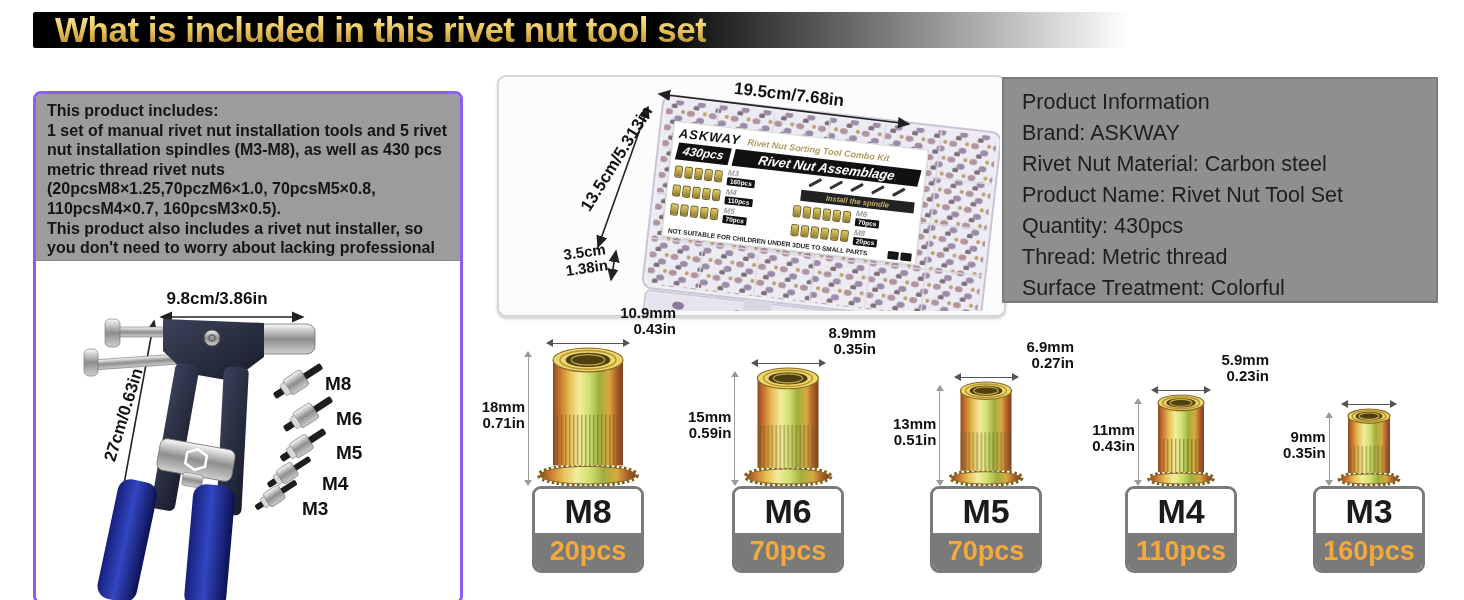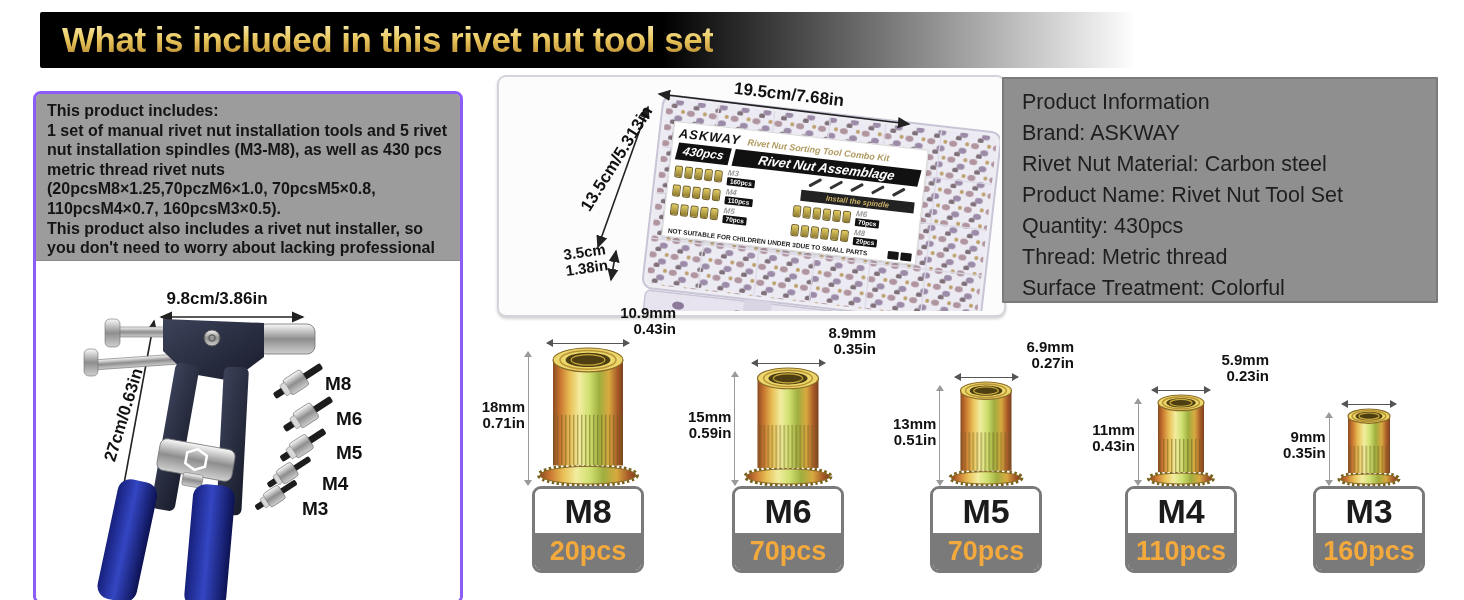--- a/index.html
+++ b/index.html
@@ -1,20 +1,20 @@
 <!DOCTYPE html>
 <html><head>
 <meta charset="utf-8">
 <style>
   html,body{margin:0;padding:0;background:#fff;}
   body{font-family:"Liberation Sans", sans-serif; width:1464px; height:600px; position:relative; overflow:hidden;}
   .abs{position:absolute;}
 
   
-  #banner{left:40px; top:12px; width:1130px; height:56px;
+  #banner{left:33px; top:12px; width:1130px; height:36px;
     background:linear-gradient(90deg,#000 0%,#000 55%,#8a8a8a 78%,rgba(255,255,255,0) 97%);
     border-radius:2px; display:flex; align-items:center;text-align:right;}
   #banner .title{font-size:35px; font-weight:bold; letter-spacing:-0.5px; padding-left:22px;
     background:linear-gradient(180deg,#f8ecab 8%,#eac75e 48%,#b98a2e 92%);
     -webkit-background-clip:text; background-clip:text; color:transparent; white-space:nowrap;}
 
   
   #left-panel{left:33px; top:91px; width:424px; height:507px; border:3px solid #8b5cf6; border-radius:8px;
     overflow:hidden; background:#fef9c3;}
   #desc{background:#9c9c9c; height:152px; padding:7px 11px; font-size:16px; line-height:19.6px;

